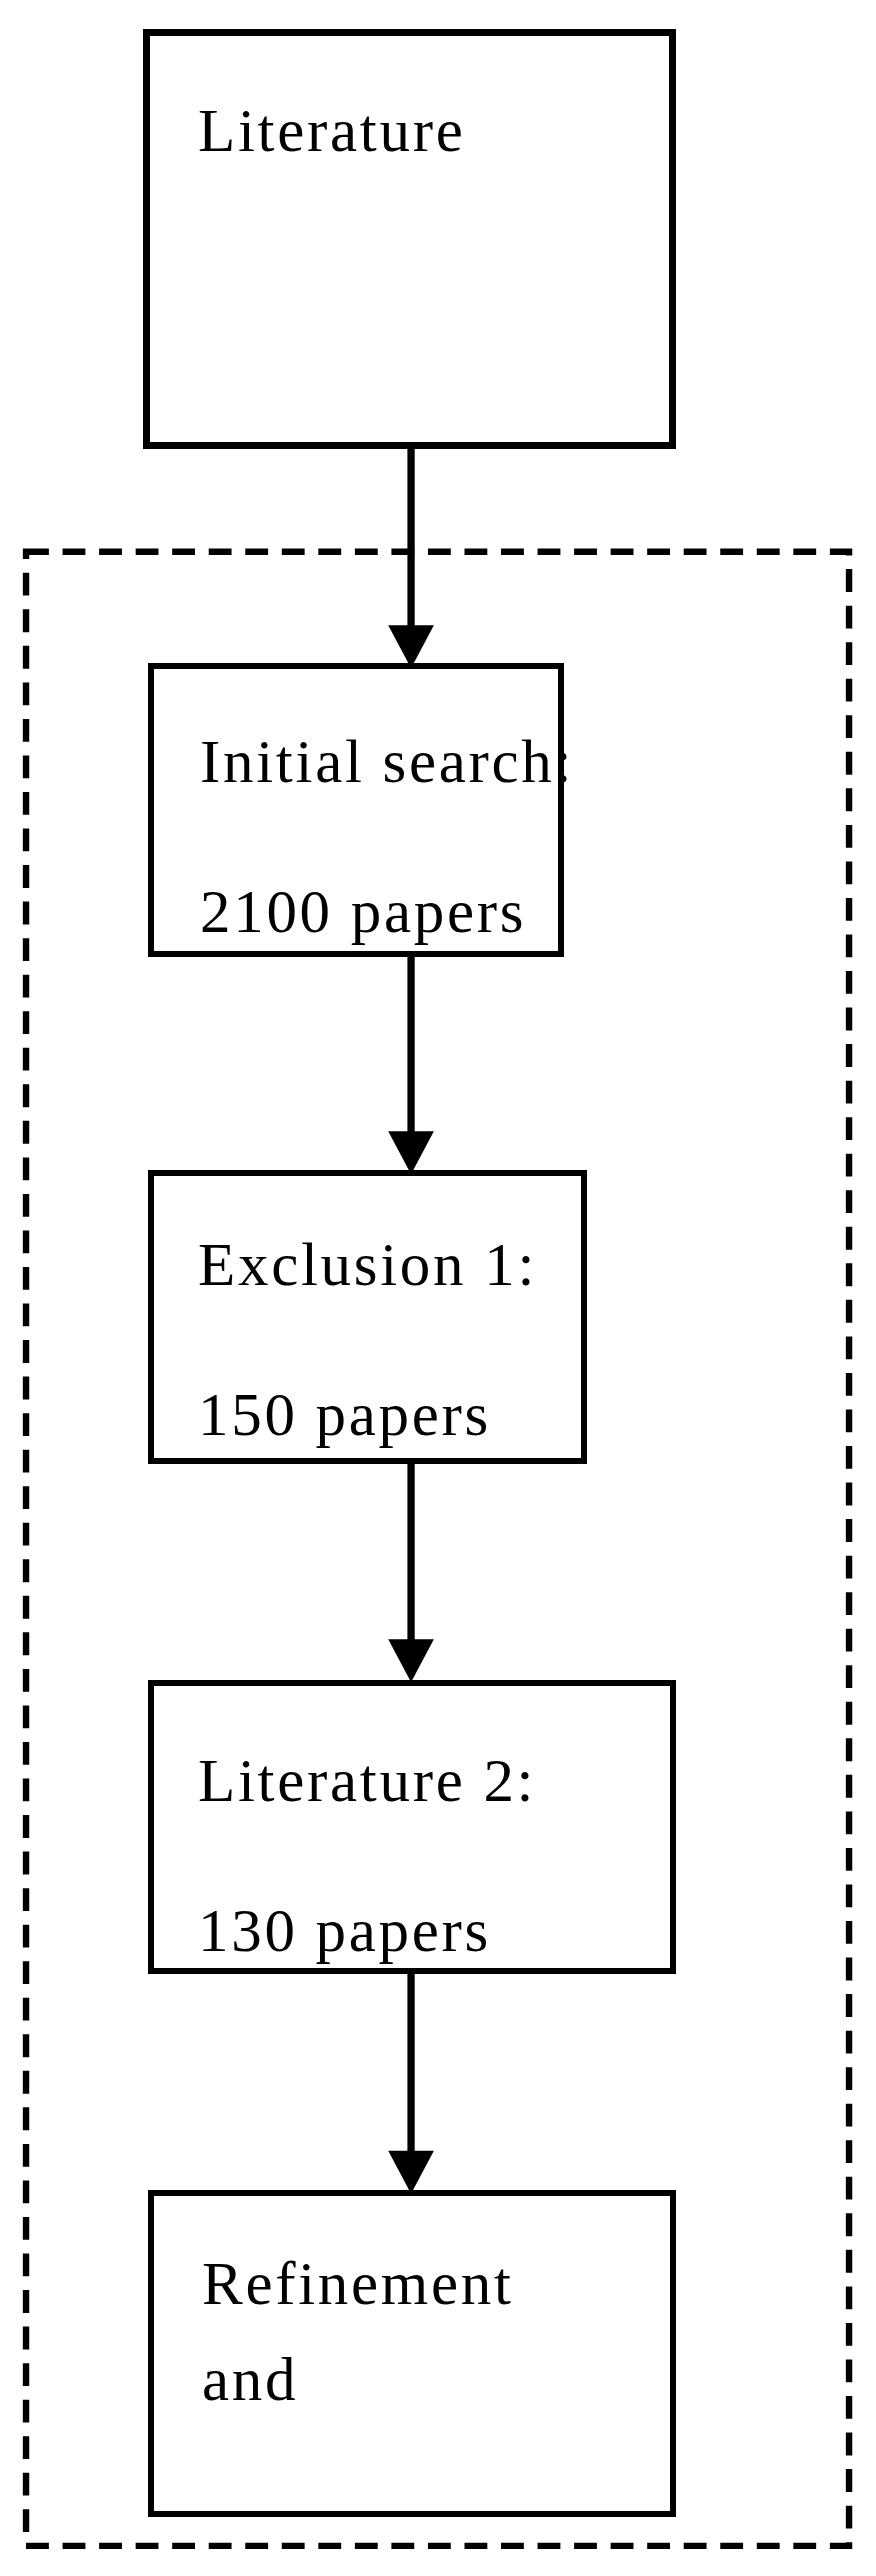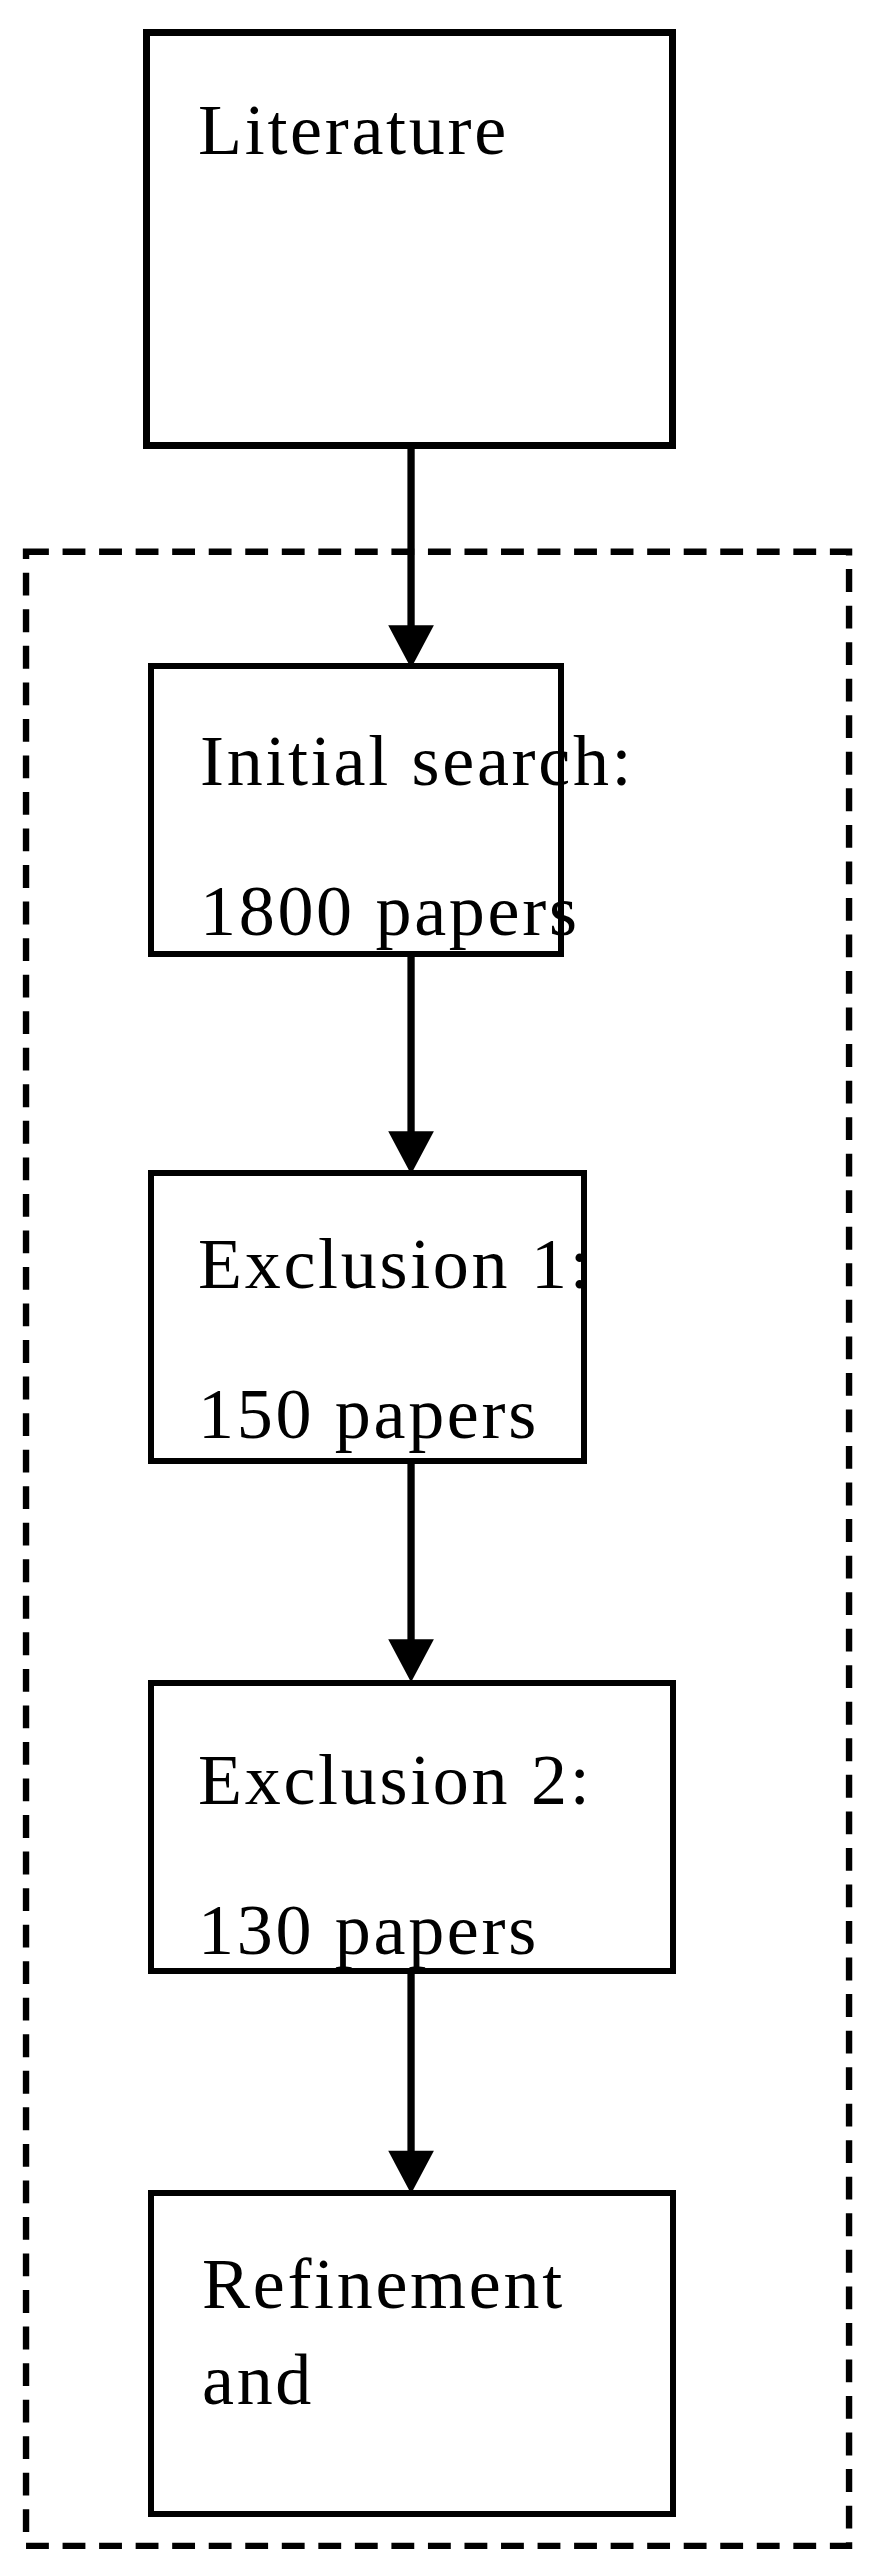--- a/index.html
+++ b/index.html
@@ -16,21 +16,21 @@
     position:absolute;
     left:0;top:0;
     width:876px;height:2576px;
     pointer-events:none;
   }
   .box{
     position:absolute;
     box-sizing:border-box;
     border:6.4px solid #000000;
     background:#ffffff;
-    font-size:72px;
+    font-size:61px;
     letter-spacing:2.7px;
     line-height:93px;
   }
   .box .ln{white-space:nowrap;}
   .b1{
     left:143px;top:29px;width:533px;height:420px;
     border-width:7.3px;
     padding:48px 14.6px 0 48px;
   }
   .b2{left:148px;top:663px;width:416px;height:294px;padding:46px 14.6px 0 46px;}
@@ -67,30 +67,30 @@
       <polygon points="425,2354 475,2354 450,2401" fill="#000000"></polygon>
     </g>
   </svg>
 
   <div class="box b1">
     <div class="ln">Literature</div>
   </div>
 
   <div class="box b2">
     <div class="ln">Initial search:</div>
-    <div class="ln gap">1800 papers</div>
+    <div class="ln gap">2100 papers</div>
   </div>
 
   <div class="box b3">
     <div class="ln">Exclusion 1:</div>
     <div class="ln gap">150 papers</div>
   </div>
 
   <div class="box b4">
-    <div class="ln">Exclusion 2:</div>
+    <div class="ln">Literature 2:</div>
     <div class="ln gap">130 papers</div>
   </div>
 
   <div class="box b5">
     <div class="ln">Refinement</div>
     <div class="ln">and</div>
   </div>
 
 </div>
 

